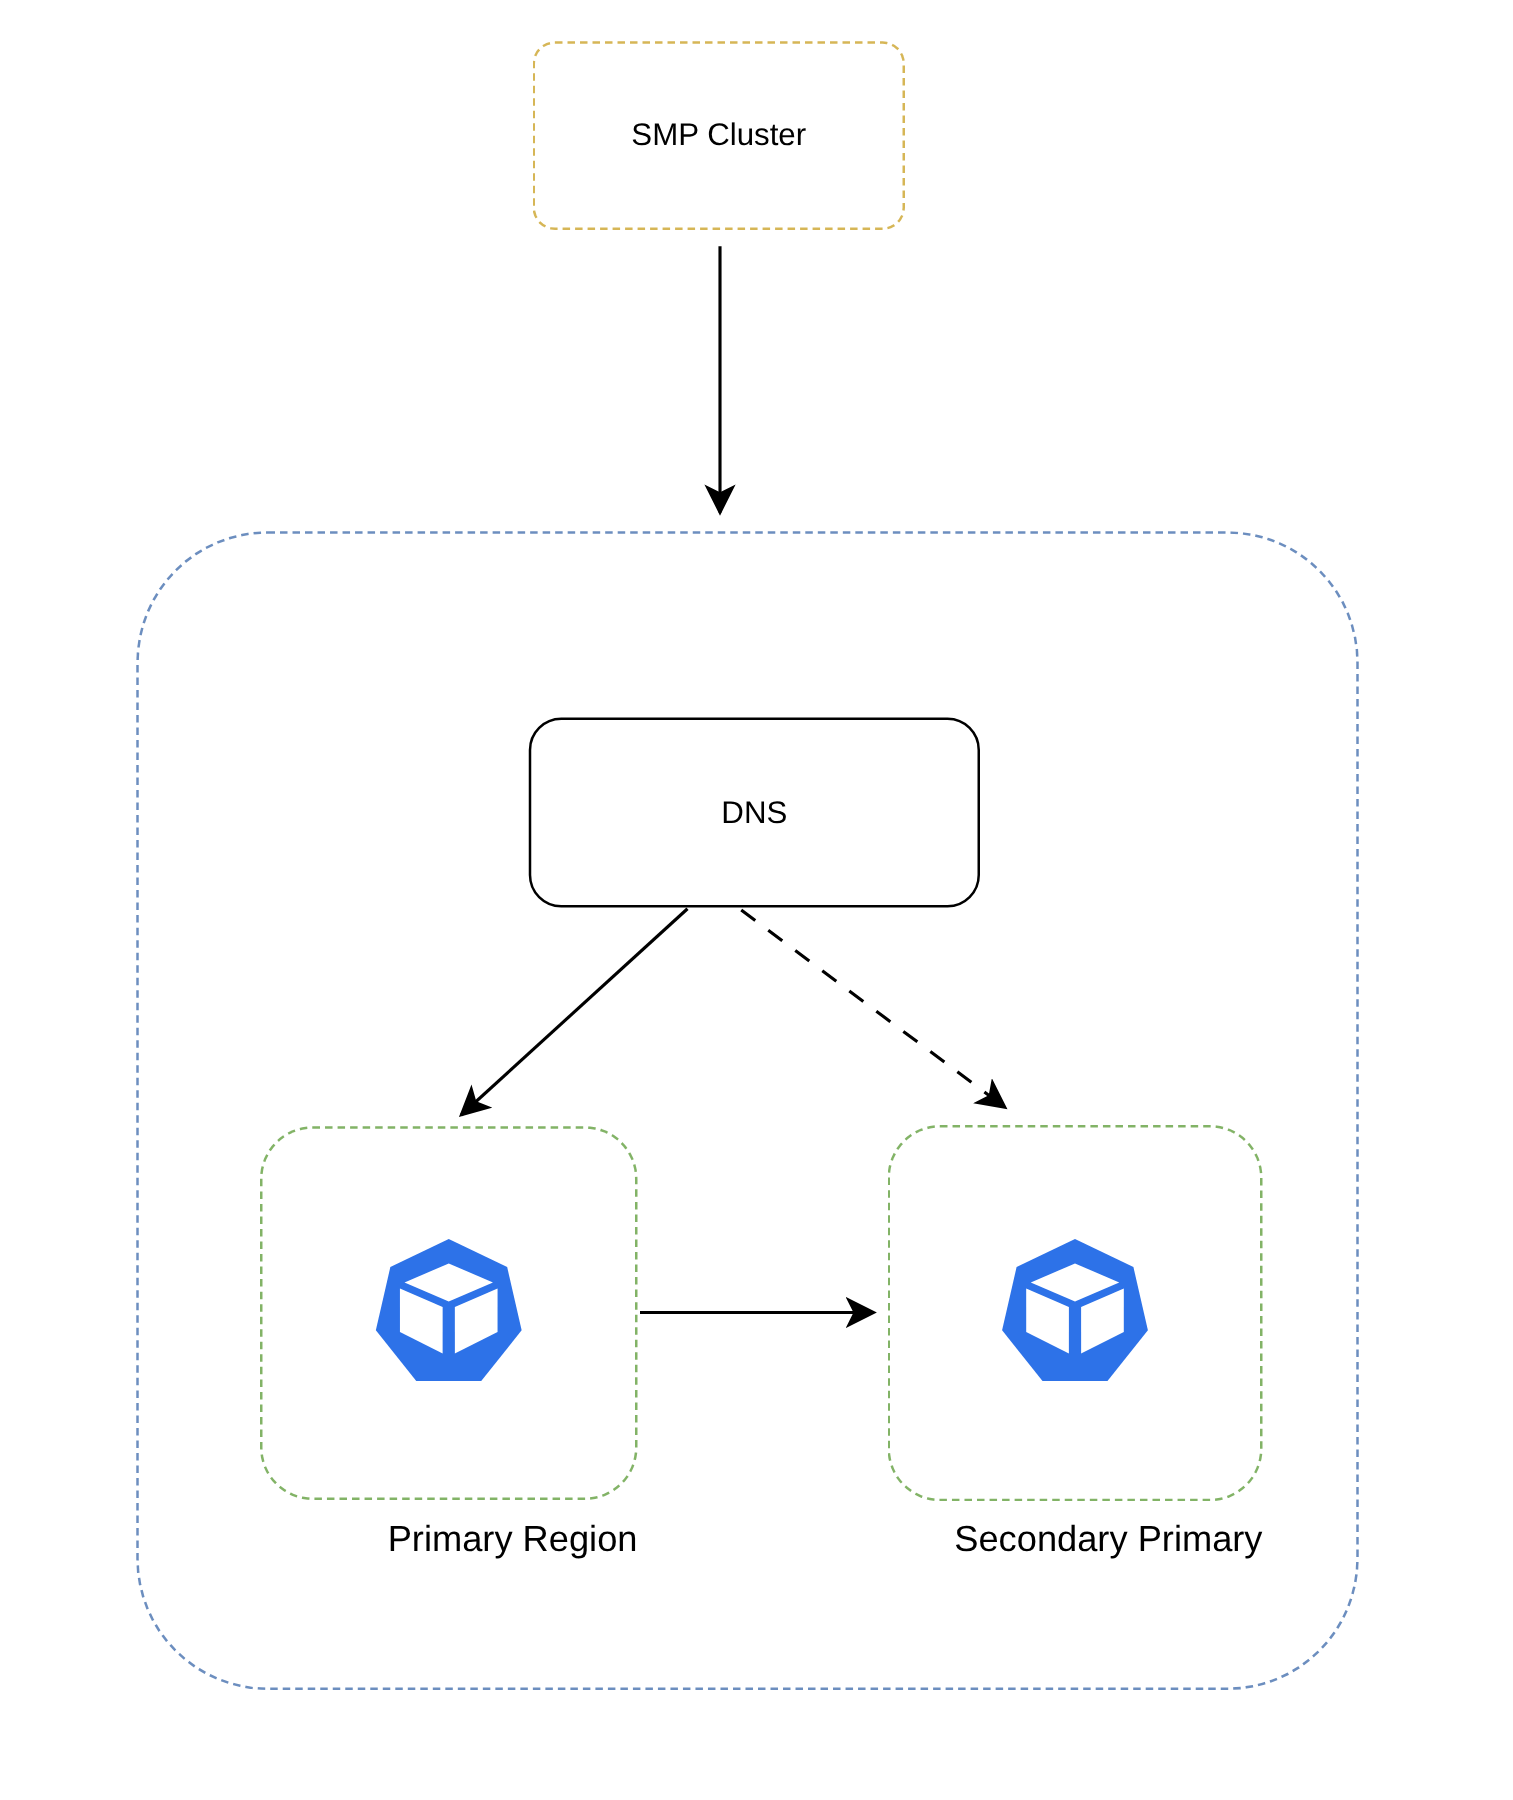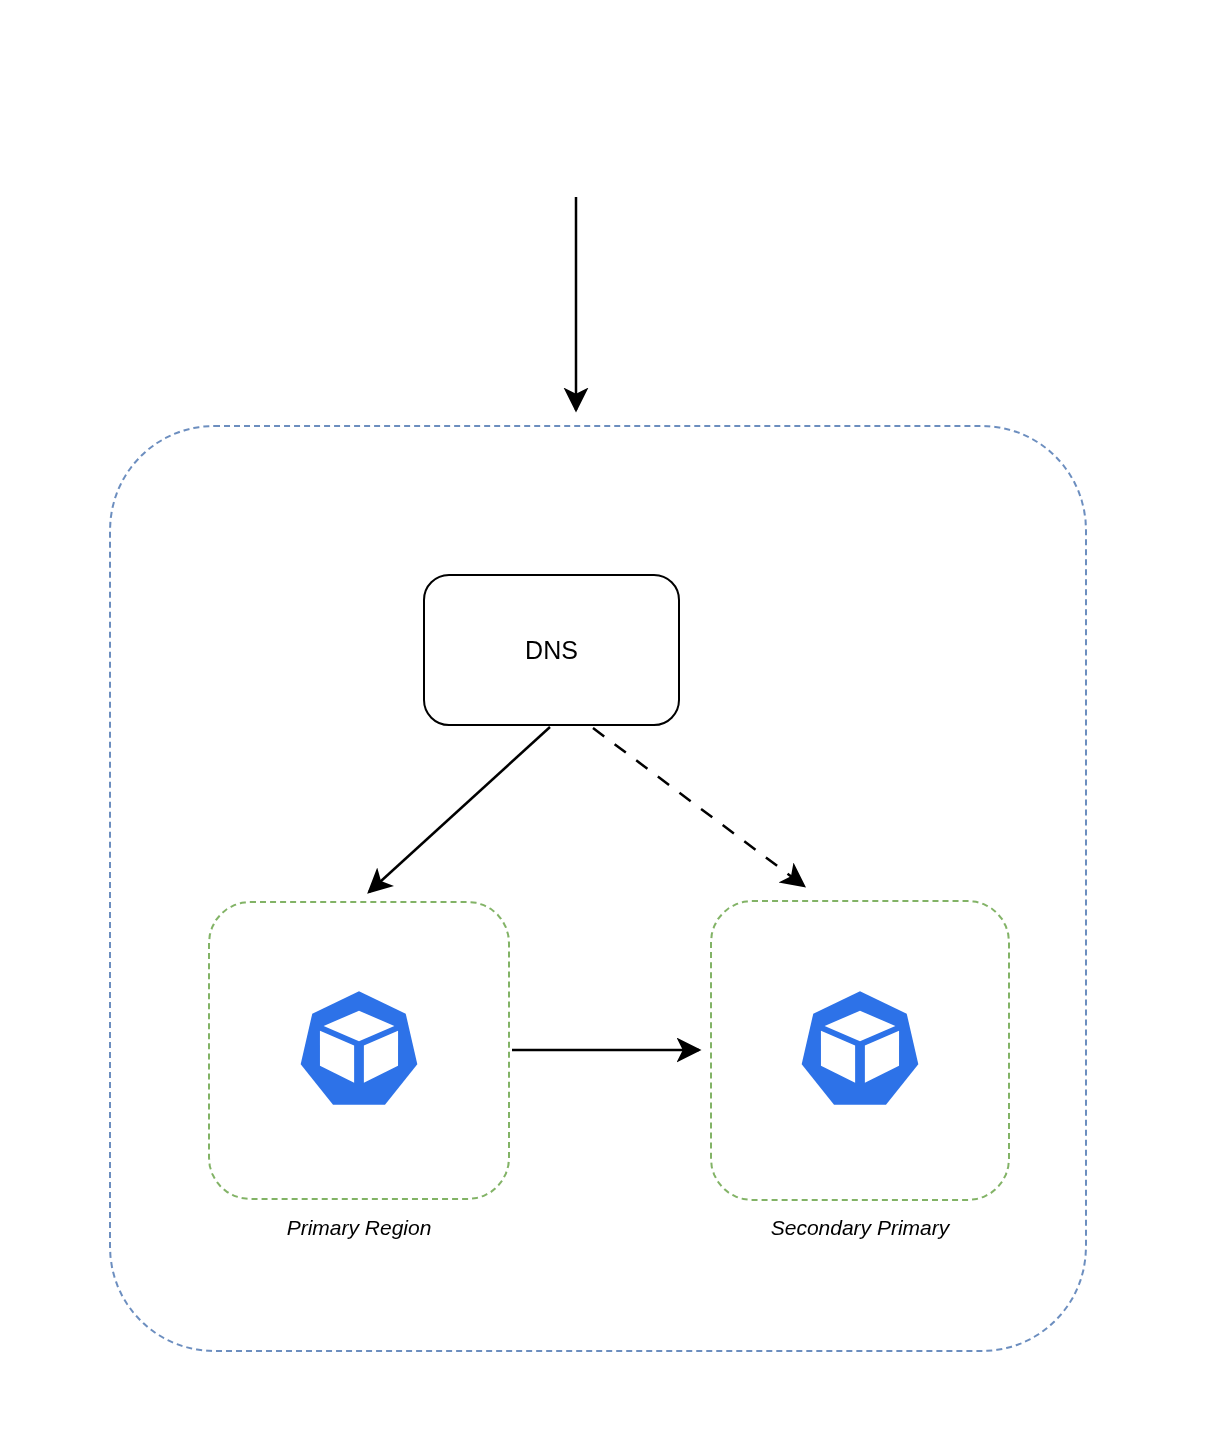--- a/index.html
+++ b/index.html
@@ -35,21 +35,21 @@
     position: absolute;
     left: 109px; top: 425px;
     width: 978px; height: 927px;
     box-sizing: border-box;
     border: 2.5px dashed var(--color-cluster-border, #6C8EBF);
     border-radius: 105px;
     background: transparent;
   }
   .dns {
     left: 423px; top: 574px;
-    width: 257px; height: 152px;
+    width: 361px; height: 152px;
     border: 2.5px solid var(--color-dns-border, #000000);
     border-radius: 26px;
   }
   .region {
     position: absolute;
     display: flex;
     align-items: center;
     justify-content: center;
     box-sizing: border-box;
     border: 2.5px dashed var(--color-region-border, #82B366);
@@ -59,24 +59,23 @@
   .region.primary {
     left: 208px; top: 901px;
     width: 302px; height: 299px;
   }
   .region.secondary {
     left: 710px; top: 900px;
     width: 300px; height: 301px;
   }
   .region-label {
     position: absolute;
-    text-align: center;
-    font-size: 21px;
+    text-align: right;
+    font-size: 29px;
     color: var(--color-text, #000000);
-    font-style: italic;
   }
   .region-label.primary {
     left: 208px; top: 1216px; width: 302px;
   }
   .region-label.secondary {
     left: 710px; top: 1216px; width: 300px;
   }
   .node-icon {
     width: 122px;
     height: 122px;
@@ -95,20 +94,23 @@
   }
   .edge-line.dashed {
     stroke-dasharray: 14 13;
   }
 </style>
 </head>
 <body>
 
 <div class="canvas">
 
+  <div class="node smp-cluster">
+    <span>SMP Cluster</span>
+  </div>
 
   <div class="outer-cluster"></div>
 
   <div class="node dns">
     <span>DNS</span>
   </div>
 
   <div class="region primary">
     <svg class="node-icon" viewBox="0 0 100 100">
       <polygon points="50,1 88.3,19.4 97.8,60.9 71.3,94.1 28.7,94.1 2.2,60.9 11.7,19.4" style="fill: var(--color-icon-blue, #2D72E8);"></polygon>

